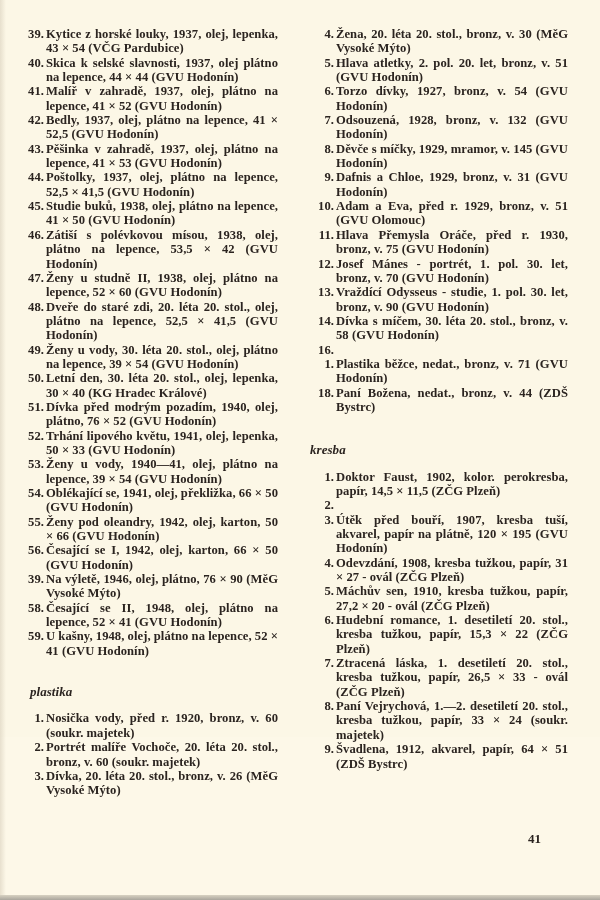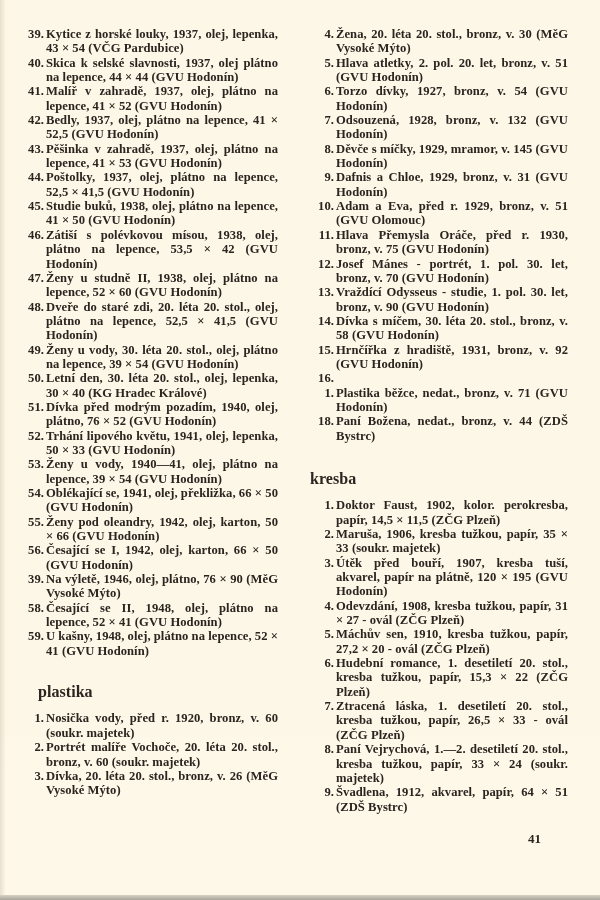--- a/index.html
+++ b/index.html
@@ -52,25 +52,26 @@
       white-space: pre;
     }
     .col-left .num { width: 22px; text-align: right; margin-right: 2px; }
     .col-right .num { width: 24px; text-align: right; margin-right: 2px; }
     .text {
       flex: 1 1 auto;
       text-align: justify;
       hyphens: manual;
     }
     .section-heading {
+      font-style: italic;
       font-weight: bold;
-      font-size: 16px;
+      font-size: 13px;
       margin: 0;
     }
-    .col-left .section-heading { margin-top: 27px; margin-bottom: 12px; margin-left: 16px; }
+    .col-left .section-heading { margin-top: 27px; margin-bottom: 12px; margin-left: 8px; }
     .col-right .section-heading { margin-top: 29px; margin-bottom: 12px; margin-left: 0; }
     .page-number {
       position: absolute;
       left: 528px;
       top: 831px;
       font-size: 13px;
       font-weight: bold;
     }
   </style>
 </head>
@@ -225,24 +226,20 @@
         </div>
       <div class="entry">
           <span class="num">13.</span>
           <span class="text">Vraždící Odysseus - studie, 1. pol. 30. let, bronz, v. 90 (GVU Hodonín)</span>
         </div>
       <div class="entry">
           <span class="num">14.</span>
           <span class="text">Dívka s míčem, 30. léta 20. stol., bronz, v. 58 (GVU Hodonín)</span>
         </div>
       <div class="entry">
-          <span class="num">15.</span>
-          <span class="text">Hrnčířka z hradiště, 1931, bronz, v. 92 (GVU Hodonín)</span>
-        </div>
-      <div class="entry">
           <span class="num">16.</span>
         </div>
       <div class="entry">
           <span class="num">1.</span>
           <span class="text">Plastika běžce, nedat., bronz, v. 71 (GVU Hodonín)</span>
         </div>
       <div class="entry">
           <span class="num">18.</span>
           <span class="text">Paní Božena, nedat., bronz, v. 44 (ZDŠ Bystrc)</span>
         </div>
@@ -250,21 +247,20 @@
 
     <h3 class="section-heading">kresba</h3>
 
     <div>
       <div class="entry">
           <span class="num">1.</span>
           <span class="text">Doktor Faust, 1902, kolor. perokresba, papír, 14,5 × 11,5 (ZČG Plzeň)</span>
         </div>
       <div class="entry">
           <span class="num">2.</span>
-          <span class="text">Maruša, 1906, kresba tužkou, papír, 35 × 33 (soukr. majetek)</span>
         </div>
       <div class="entry">
           <span class="num">3.</span>
           <span class="text">Útěk před bouří, 1907, kresba tuší, akvarel, papír na plátně, 120 × 195 (GVU Hodonín)</span>
         </div>
       <div class="entry">
           <span class="num">4.</span>
           <span class="text">Odevzdání, 1908, kresba tužkou, papír, 31 × 27 - ovál (ZČG Plzeň)</span>
         </div>
       <div class="entry">

